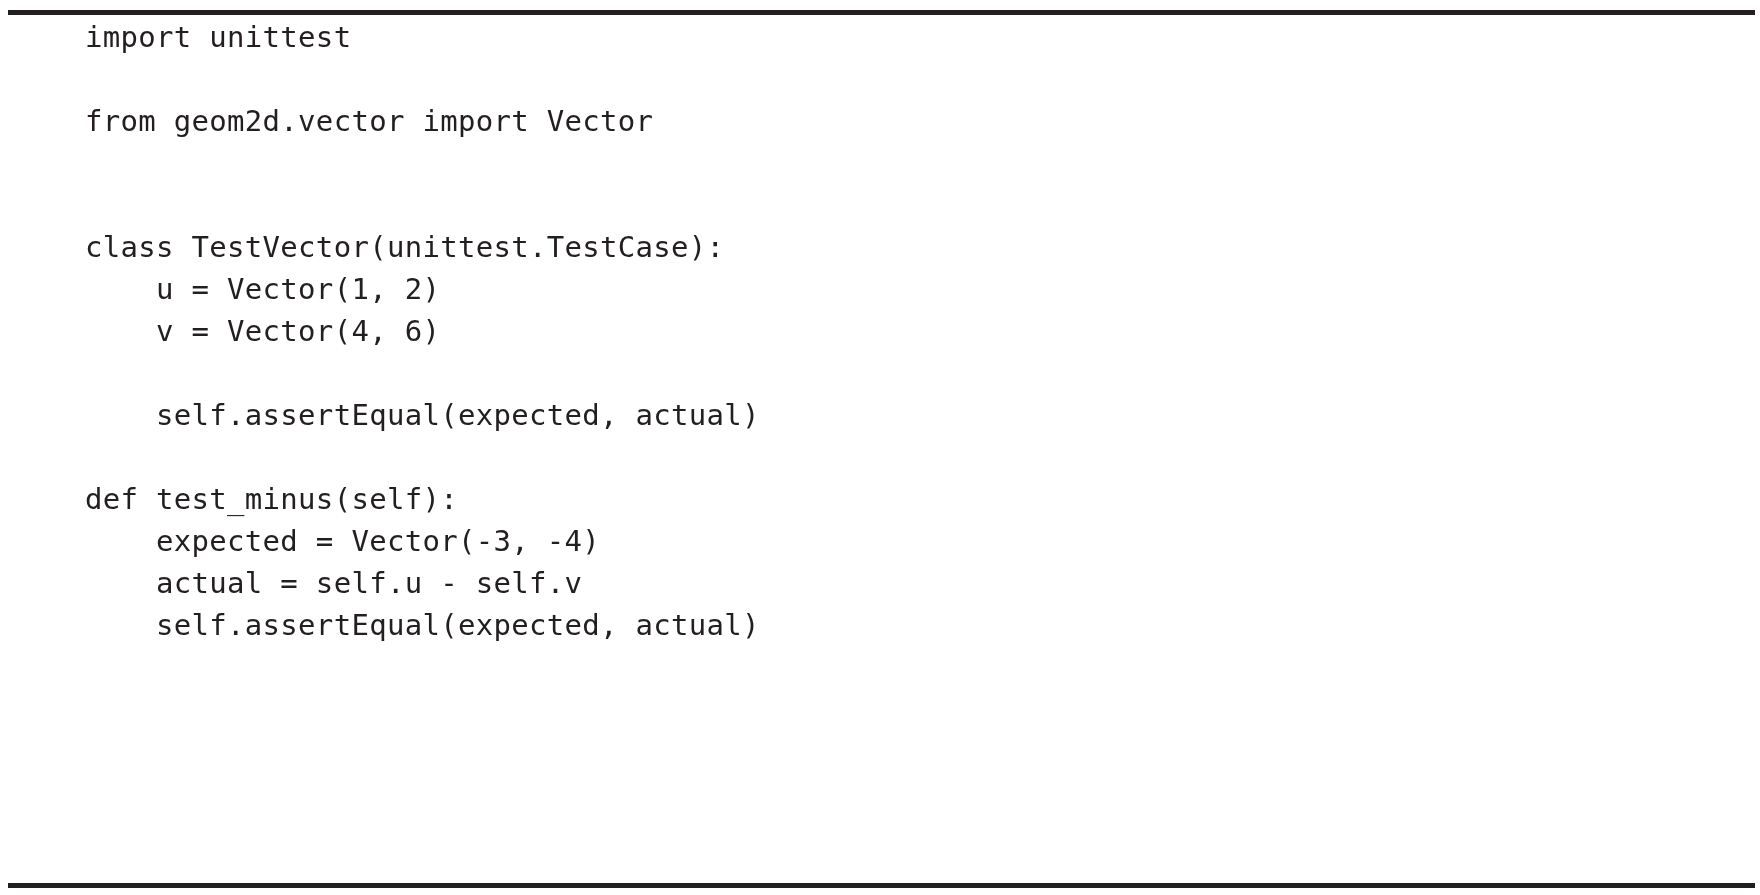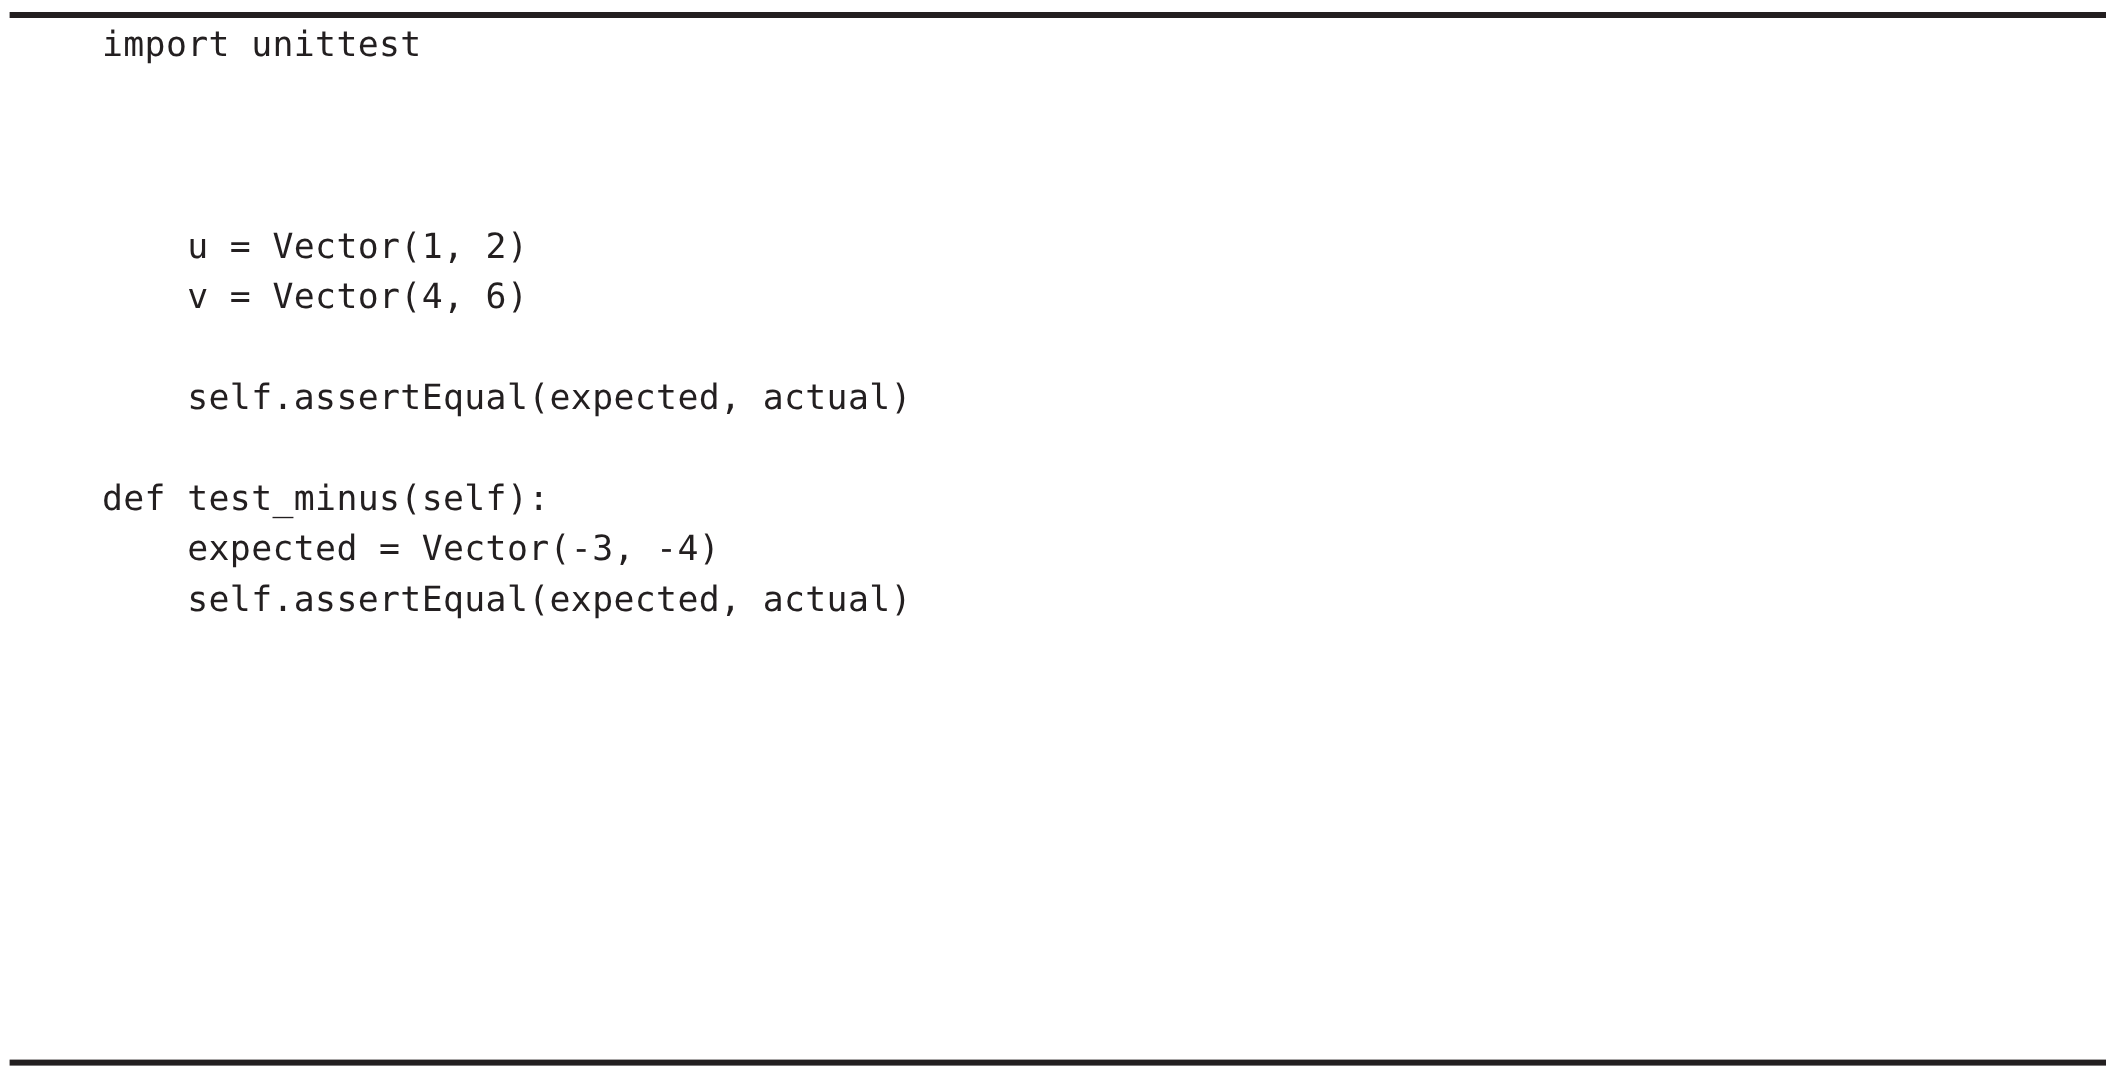--- a/index.html
+++ b/index.html
@@ -59,27 +59,30 @@
 </head>
 <body>
 
 <div id="figure">
 
   <div class="rule" id="rule-top"></div>
 
   <div id="code-block">
     <code class="code-line">import unittest</code>
     <code class="code-line blank"></code>
+    <code class="code-line">from geom2d.vector import Vector</code>
     <code class="code-line blank"></code>
     <code class="code-line blank"></code>
+    <code class="code-line">class TestVector(unittest.TestCase):</code>
     <code class="code-line">    u = Vector(1, 2)</code>
     <code class="code-line">    v = Vector(4, 6)</code>
     <code class="code-line blank"></code>
     <code class="code-line">    self.assertEqual(expected, actual)</code>
     <code class="code-line blank"></code>
     <code class="code-line">def test_minus(self):</code>
     <code class="code-line">    expected = Vector(-3, -4)</code>
+    <code class="code-line">    actual = self.u - self.v</code>
     <code class="code-line">    self.assertEqual(expected, actual)</code>
   </div>
 
   <div class="rule" id="rule-bottom"></div>
 
 </div>
 
 </body></html>

